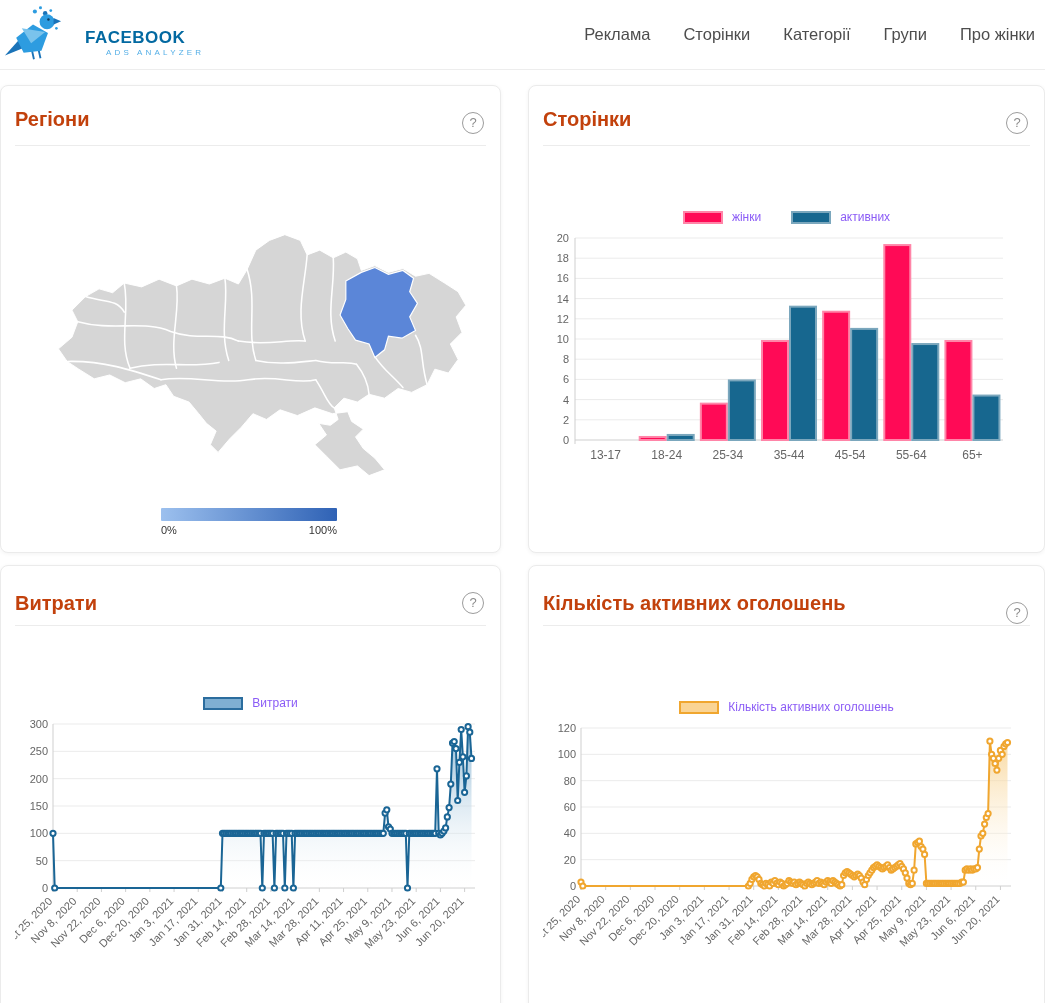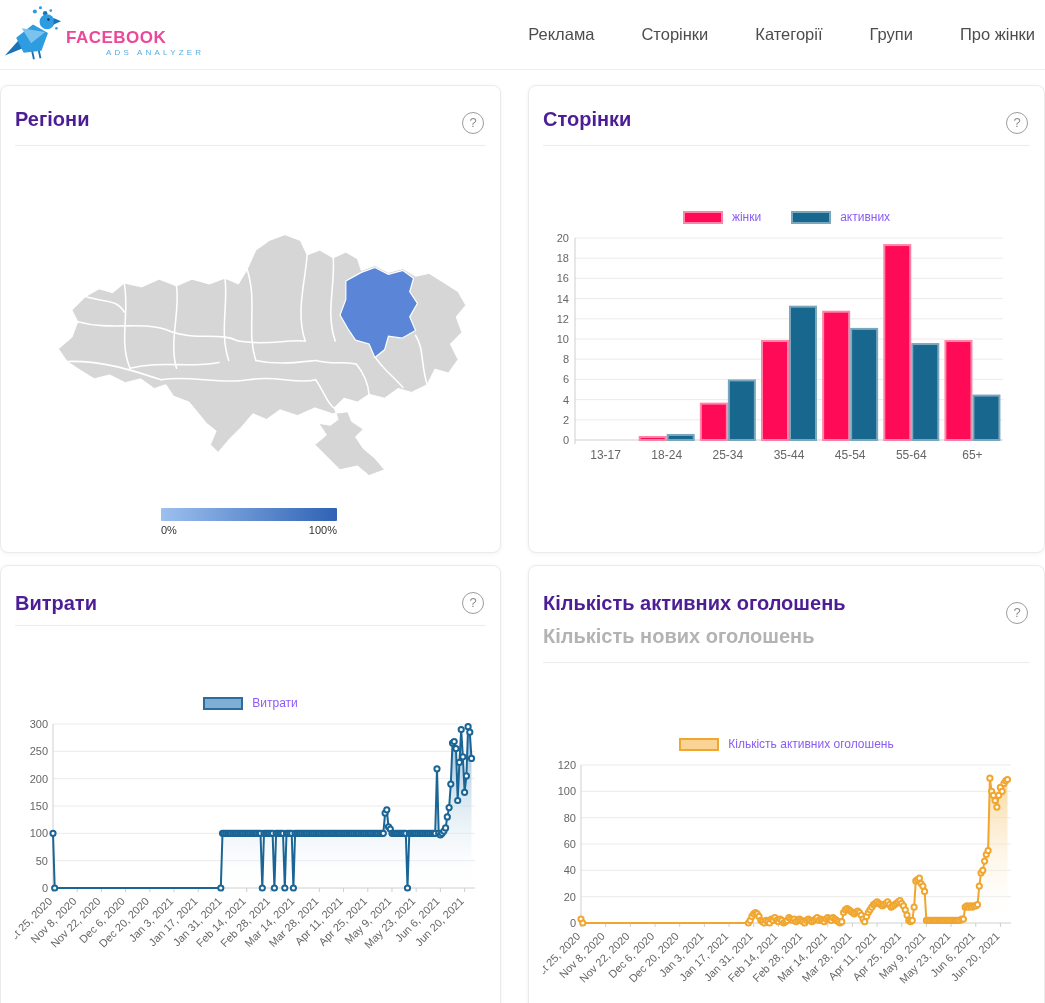--- a/index.html
+++ b/index.html
@@ -8,34 +8,34 @@
     width:1045px; height:1003px; overflow:hidden;
     background:#ffffff;
     font-family:"Liberation Sans", sans-serif;
   }
   .app-header {
     height:70px; display:flex; justify-content:space-between; align-items:center;
     border-bottom:1px solid #ededed; padding:0 10px 0 4px;
   }
   .logo { display:flex; align-items:flex-end; gap:4px; cursor:pointer; }
   .logo-text { display:flex; flex-direction:column; line-height:1; padding-bottom:9px; }
-  .logo-line1 { font-size:17px; font-weight:bold; color:#ec4899; letter-spacing:.5px; }
+  .logo-line1 { font-size:17px; font-weight:bold; color:#0369a1; letter-spacing:.5px;text-align:center; }
   .logo-line2 { font-size:8px; color:#53aee6; letter-spacing:3.2px; margin-top:3px;margin-left:40px; }
-  .nav { display:flex; gap:47px; align-items:flex-start; }
+  .nav { display:flex; gap:33px; align-items:flex-start; }
   .nav-item { font-size:16.5px; color:#4d4d4d; cursor:pointer; white-space:nowrap; }
   .main {
     display:grid; grid-template-columns:501px 517px; grid-template-rows:468px 450px;
     column-gap:27px; row-gap:12px; padding-top:15px;
   }
   .card {
     background:#fff; border:1px solid #ebebeb; border-radius:8px;
     box-shadow:0 1px 4px rgba(0,0,0,.05);
     padding:10px 14px; position:relative; overflow:hidden;
   }
-  .card-title { font-size:20px; font-weight:bold; color:#4c1d95; margin:12px 0 14px 0; }
+  .card-title { font-size:20px; font-weight:bold; color:#c2410c; margin:12px 0 14px 0; }
   .card-title.tall { margin-top:16px; margin-bottom:10px; }
   .card-title.inactive { color:#b3b3b3; margin:0 0 14px 0; cursor:pointer; }
   .divider { height:1px; background:#ececec; }
   .help {
     position:absolute; top:26px; right:16px; width:22px; height:22px;
     border:1px solid #9c9c9c; border-radius:50%;
     color:#8c8c8c; font-size:13px; line-height:20px; text-align:center; cursor:pointer;
     background:#fff;
   }
   .help.low { top:36px; }
@@ -416,21 +416,20 @@
           <circle cx="451.4" cy="59.9" r="2.6" fill="#fff" stroke="#1a6595" stroke-width="2"></circle>
           <circle cx="453.1" cy="10.7" r="2.6" fill="#fff" stroke="#1a6595" stroke-width="2"></circle>
           <circle cx="454.8" cy="16.2" r="2.6" fill="#fff" stroke="#1a6595" stroke-width="2"></circle>
           <circle cx="456.5" cy="42.4" r="2.6" fill="#fff" stroke="#1a6595" stroke-width="2"></circle>
         </svg>
     </div>
   </section>
 
   <section class="card">
     <div class="card-title tall">Кількість активних оголошень</div>
-    <div class="card-title inactive">Кількість нових оголошень</div>
     <div class="help low">?</div>
     <div class="divider"></div>
     <div class="chart-legend mt-ads">
         <span class="legend-item">
           <span class="legend-swatch" style="background: rgb(250, 212, 148); border: 2px solid rgb(240, 166, 47);"></span>
           <span>Кількість активних оголошень</span>
         </span>
       </div>
     <div class="chart-box">
       <svg width="480" height="252">

